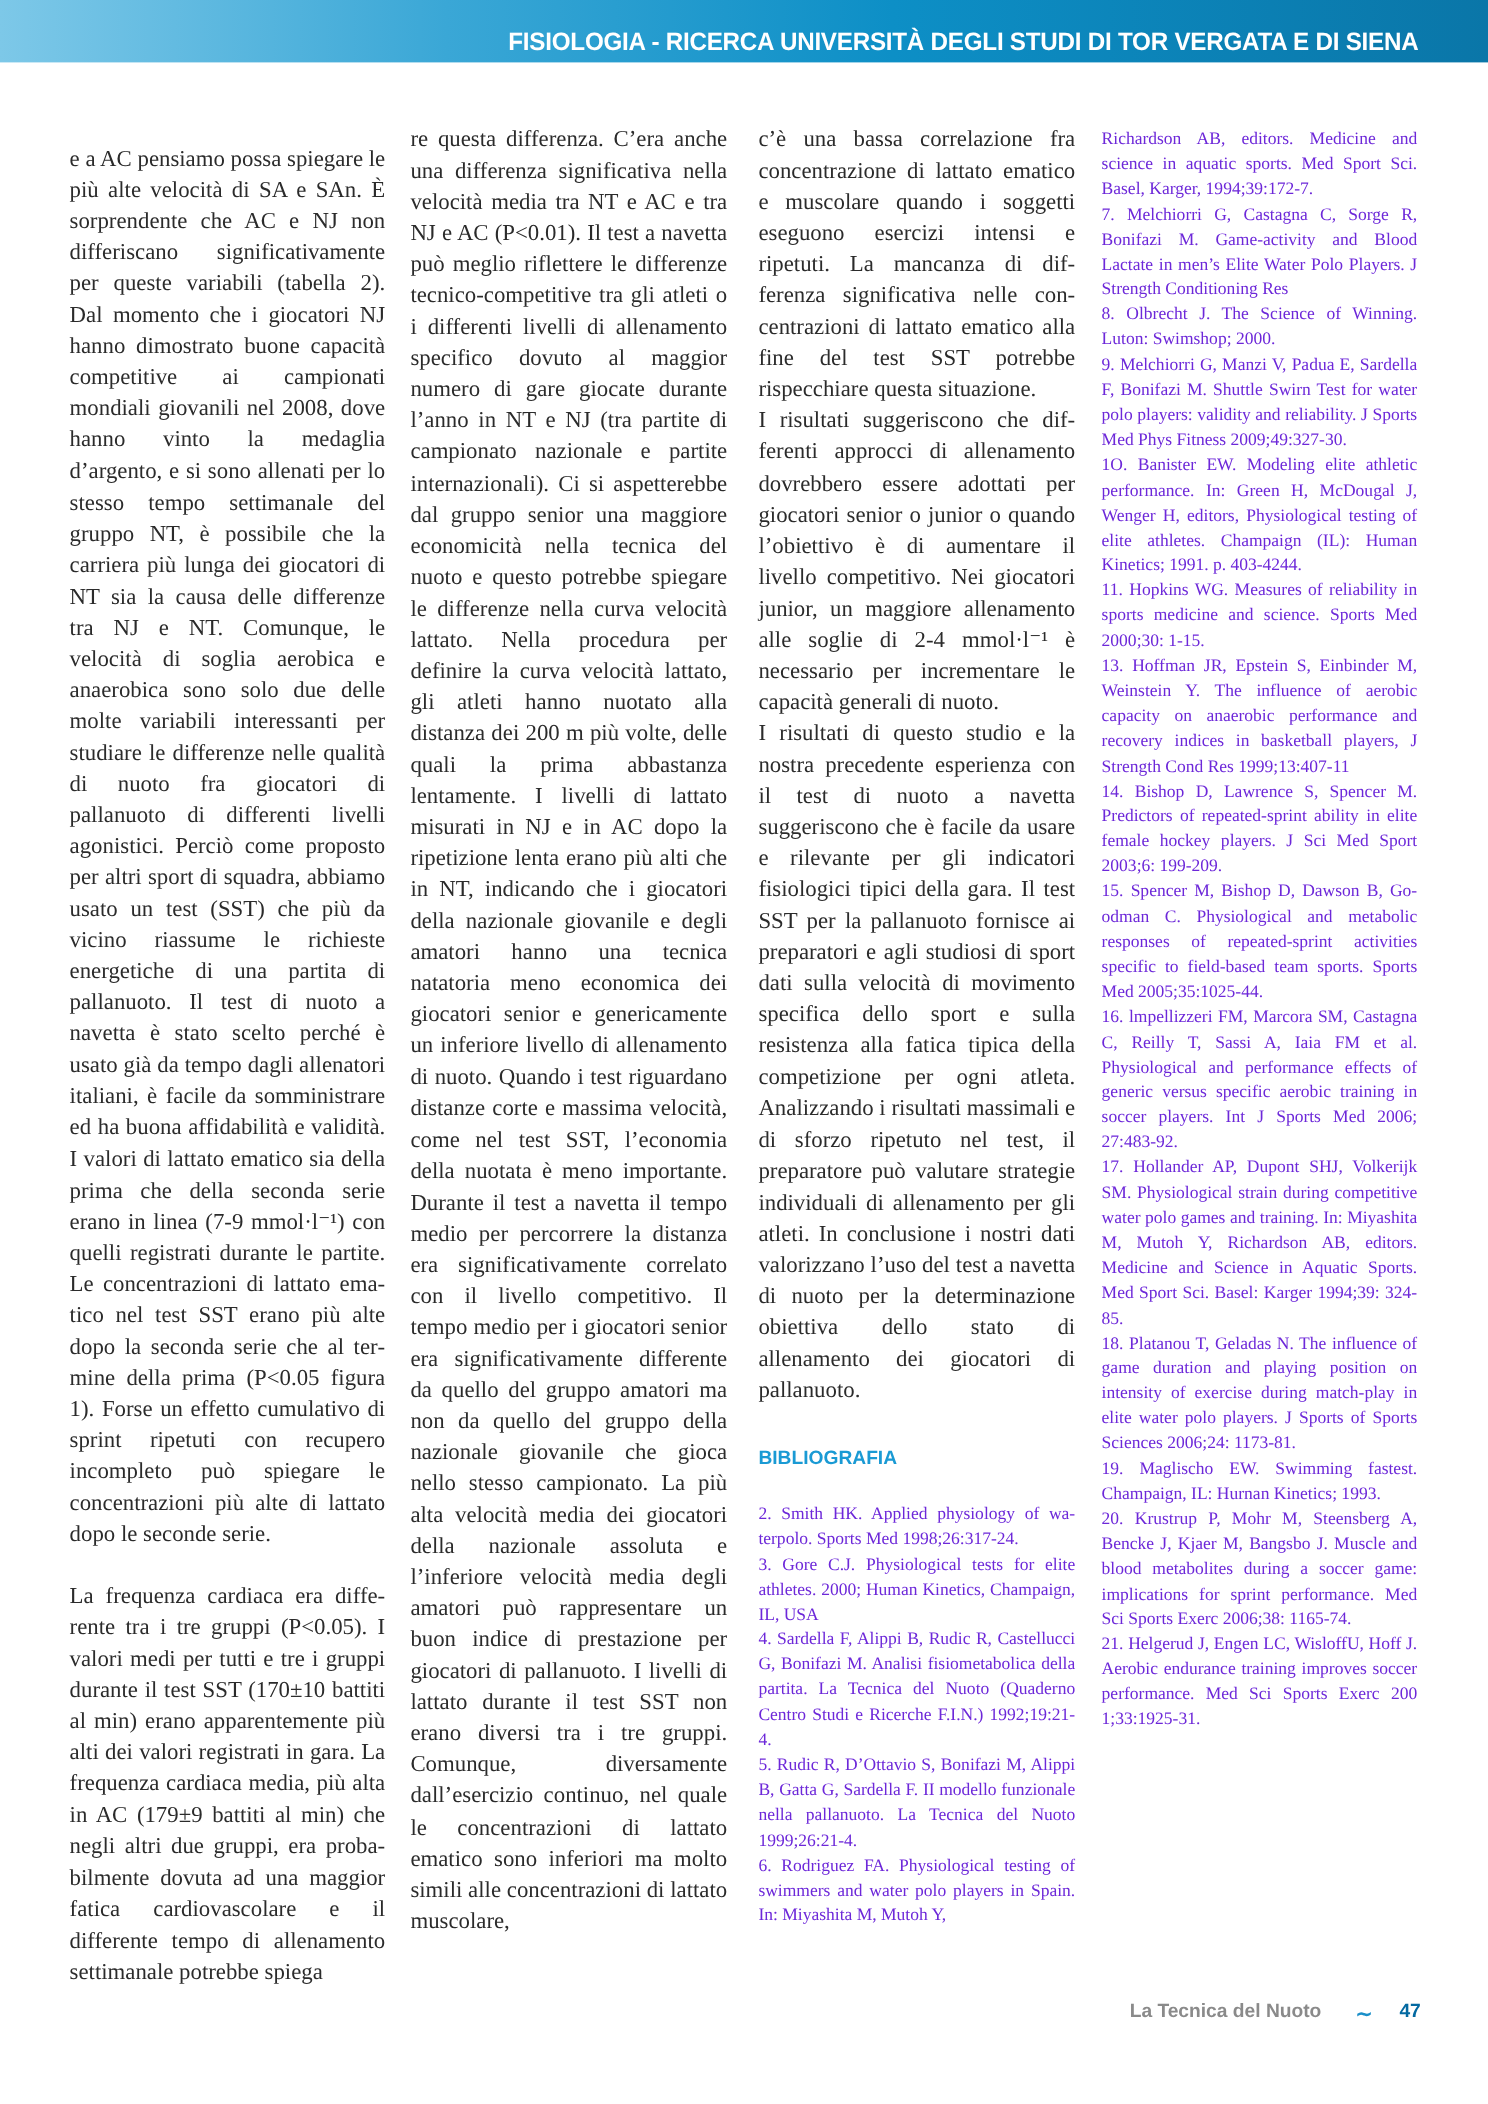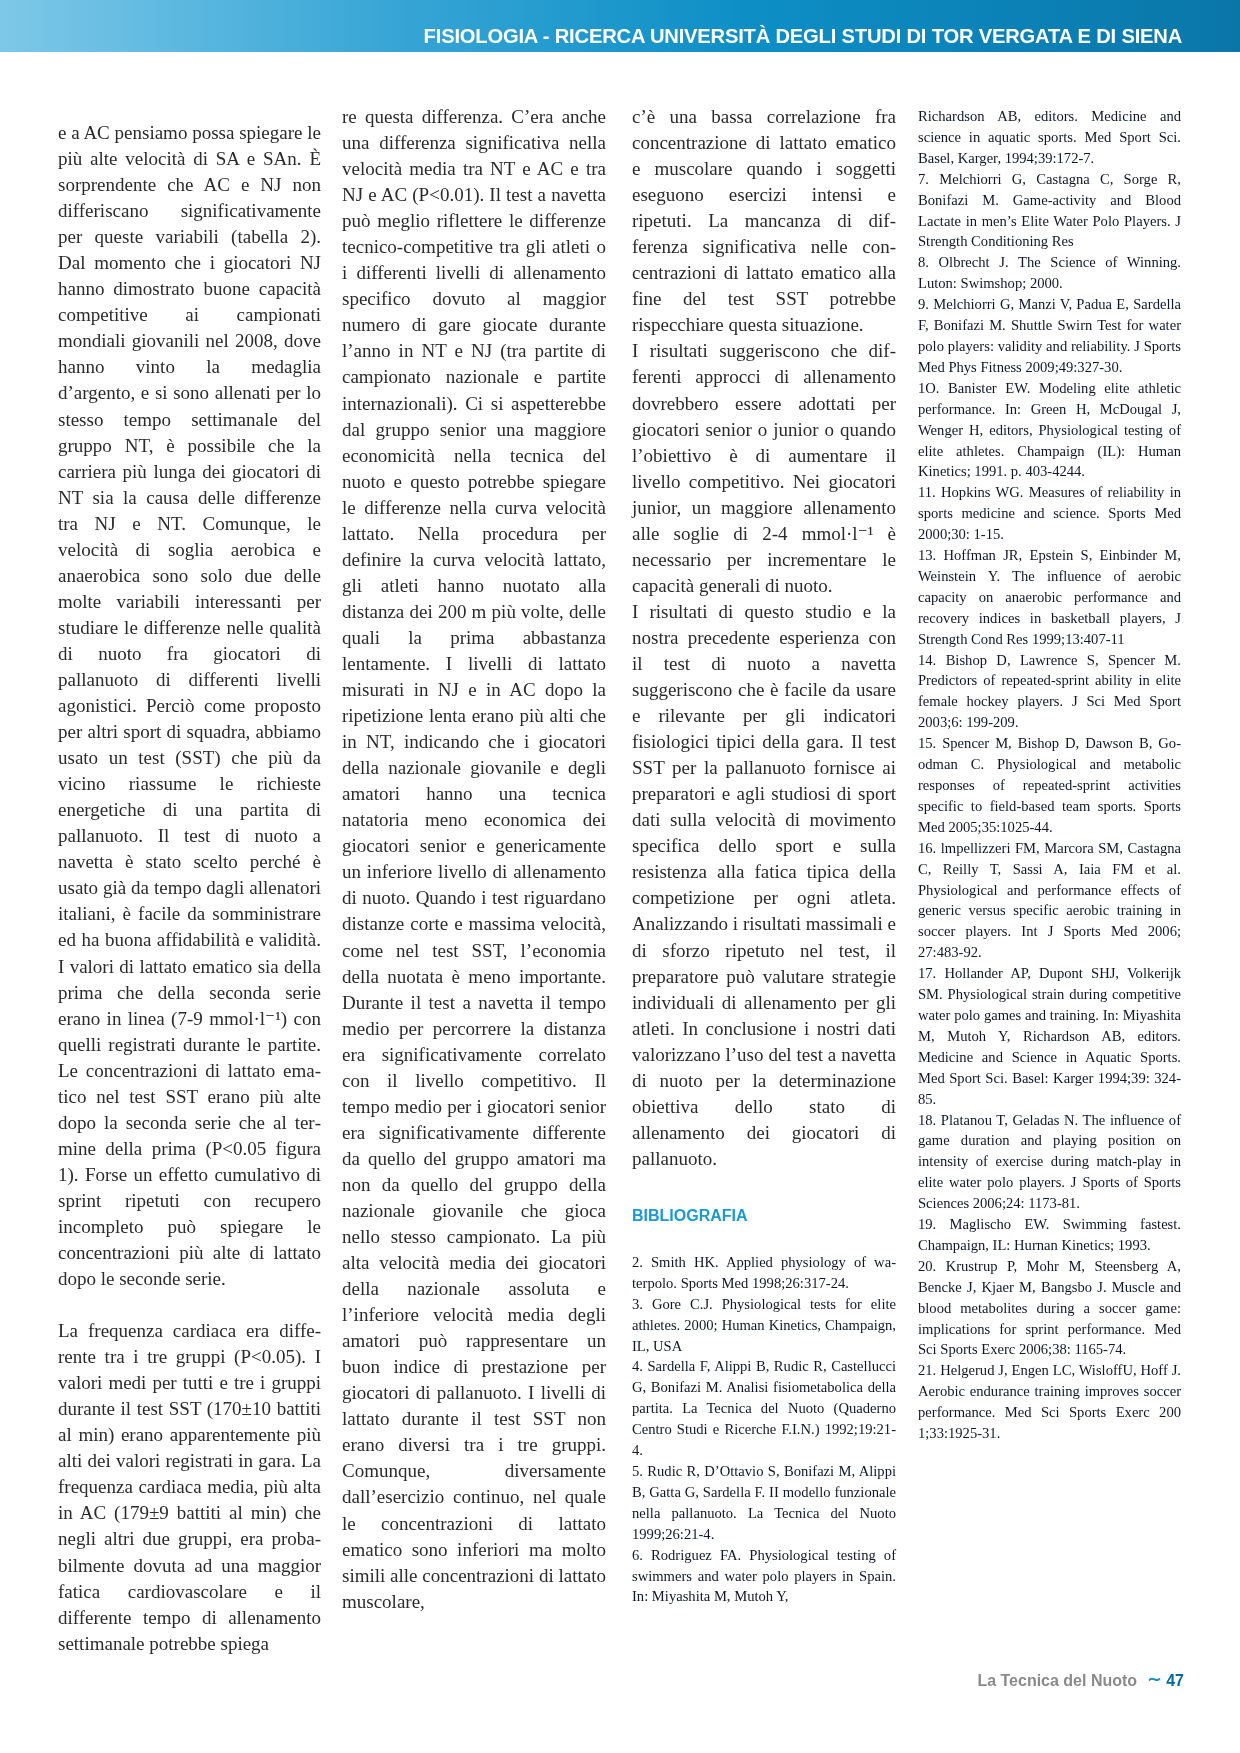--- a/index.html
+++ b/index.html
@@ -30,28 +30,28 @@
   #col2 { left: 342px; width: 264px; }
   #col3 { left: 632px; width: 264px; }
   #col4 { left: 918px; width: 263px; top: 106px; }
   .biblio-heading {
     font-family: "Liberation Sans", "DejaVu Sans", sans-serif;
     font-weight: bold; font-size: 16px; color: #1a9ad4;
     margin: 32px 0 24px 0; text-align: left; line-height: 24px;
   }
   .ref {
     font-family: "Liberation Serif", "DejaVu Serif", serif;
-    font-size: 14.6px; line-height: 20.9px; color: #0f172a;
+    font-size: 14.6px; line-height: 20.9px; color: #6d28d9;
     text-align: justify; margin: 0;
   }
   .footer {
     position: absolute; right: 56px; top: 1668px;
     font-family: "Liberation Sans", "DejaVu Sans", sans-serif;
     font-weight: bold; font-size: 16px; white-space: nowrap;
-    display: flex; align-items: flex-end; gap: 4px;
+    display: flex; align-items: flex-start; gap: 22px;
   }
   .footer .journal { color: #8a8a8a; }
   .footer .wave { color: #1a8fc9; font-size: 18px; margin-left: 6px; }
   .footer .pagenum { color: #0369a1; }
 </style>
 </head>
 <body>
 
 <div class="header-band"></div>
 <div class="header-title">FISIOLOGIA - RICERCA UNIVERSITÀ DEGLI STUDI DI TOR VERGATA E DI SIENA</div>

